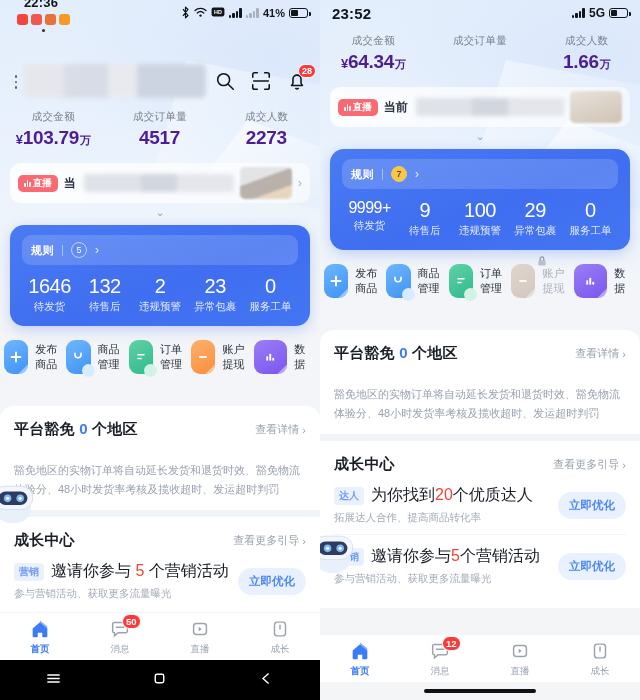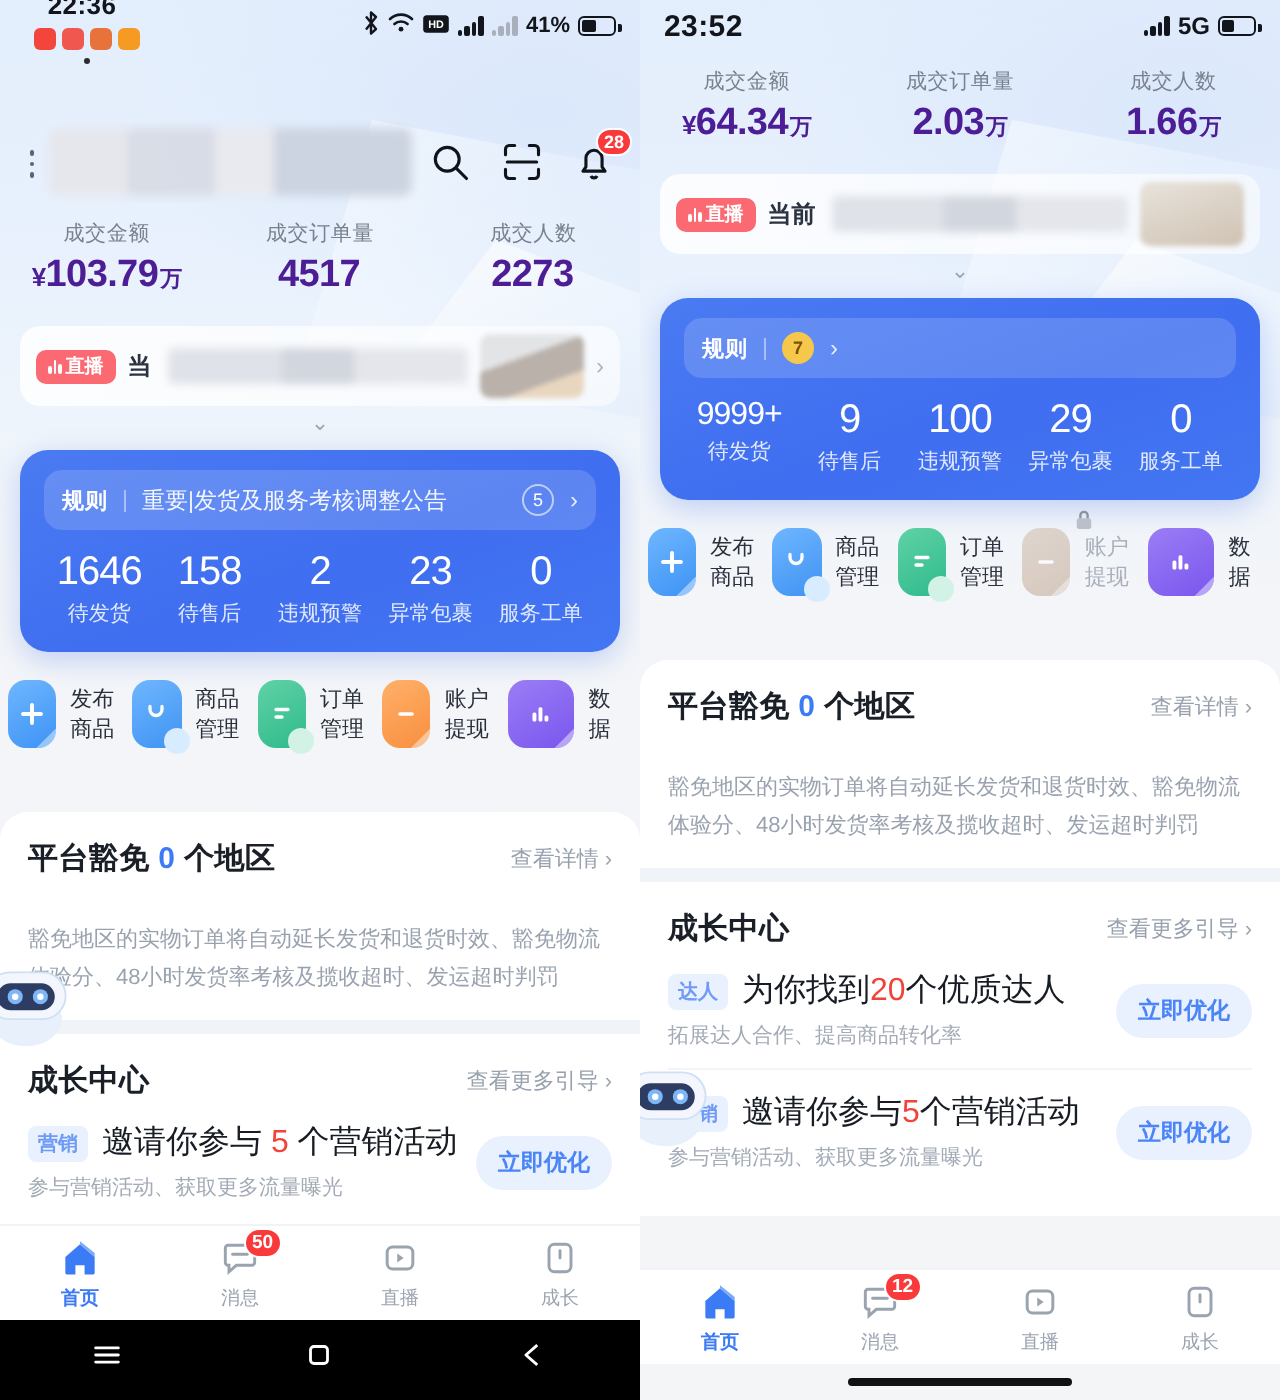--- a/index.html
+++ b/index.html
@@ -308,31 +308,30 @@
     <span class="live-blur"></span>
     <span class="live-thumb"></span>
     <span class="chev-s">›</span>
   </div>
   <div class="collapse">⌄</div>
 
   <div class="bluecard">
     <div class="notice">
       <span class="notice-tag">规则</span>
       <span class="notice-sep"></span>
-      <span class="notice-txt">重要|发货及服务考核调整公告</span>
       <span class="notice-count">5</span>
       <span class="notice-chev">›</span>
     </div>
     <div class="statgrid">
       <div class="stat">
         <div class="stat-num">1646</div>
         <div class="stat-lab">待发货</div>
       </div>
       <div class="stat">
-        <div class="stat-num">158</div>
+        <div class="stat-num">132</div>
         <div class="stat-lab">待售后</div>
       </div>
       <div class="stat">
         <div class="stat-num">2</div>
         <div class="stat-lab">违规预警</div>
       </div>
       <div class="stat">
         <div class="stat-num">23</div>
         <div class="stat-lab">异常包裹</div>
       </div>
@@ -510,21 +509,20 @@
   </div>
 
 
   <div class="kpis">
     <div class="kpi">
       <div class="kpi-label">成交金额</div>
       <div class="kpi-value"><span class="yen">¥</span><span>64.34</span><span class="unit">万</span></div>
     </div>
     <div class="kpi">
       <div class="kpi-label">成交订单量</div>
-      <div class="kpi-value"><span>2.03</span><span class="unit">万</span></div>
     </div>
     <div class="kpi">
       <div class="kpi-label">成交人数</div>
       <div class="kpi-value"><span>1.66</span><span class="unit">万</span></div>
     </div>
   </div>
 
   <div class="liverow">
     <span class="live-tag">
       <span class="wav">

